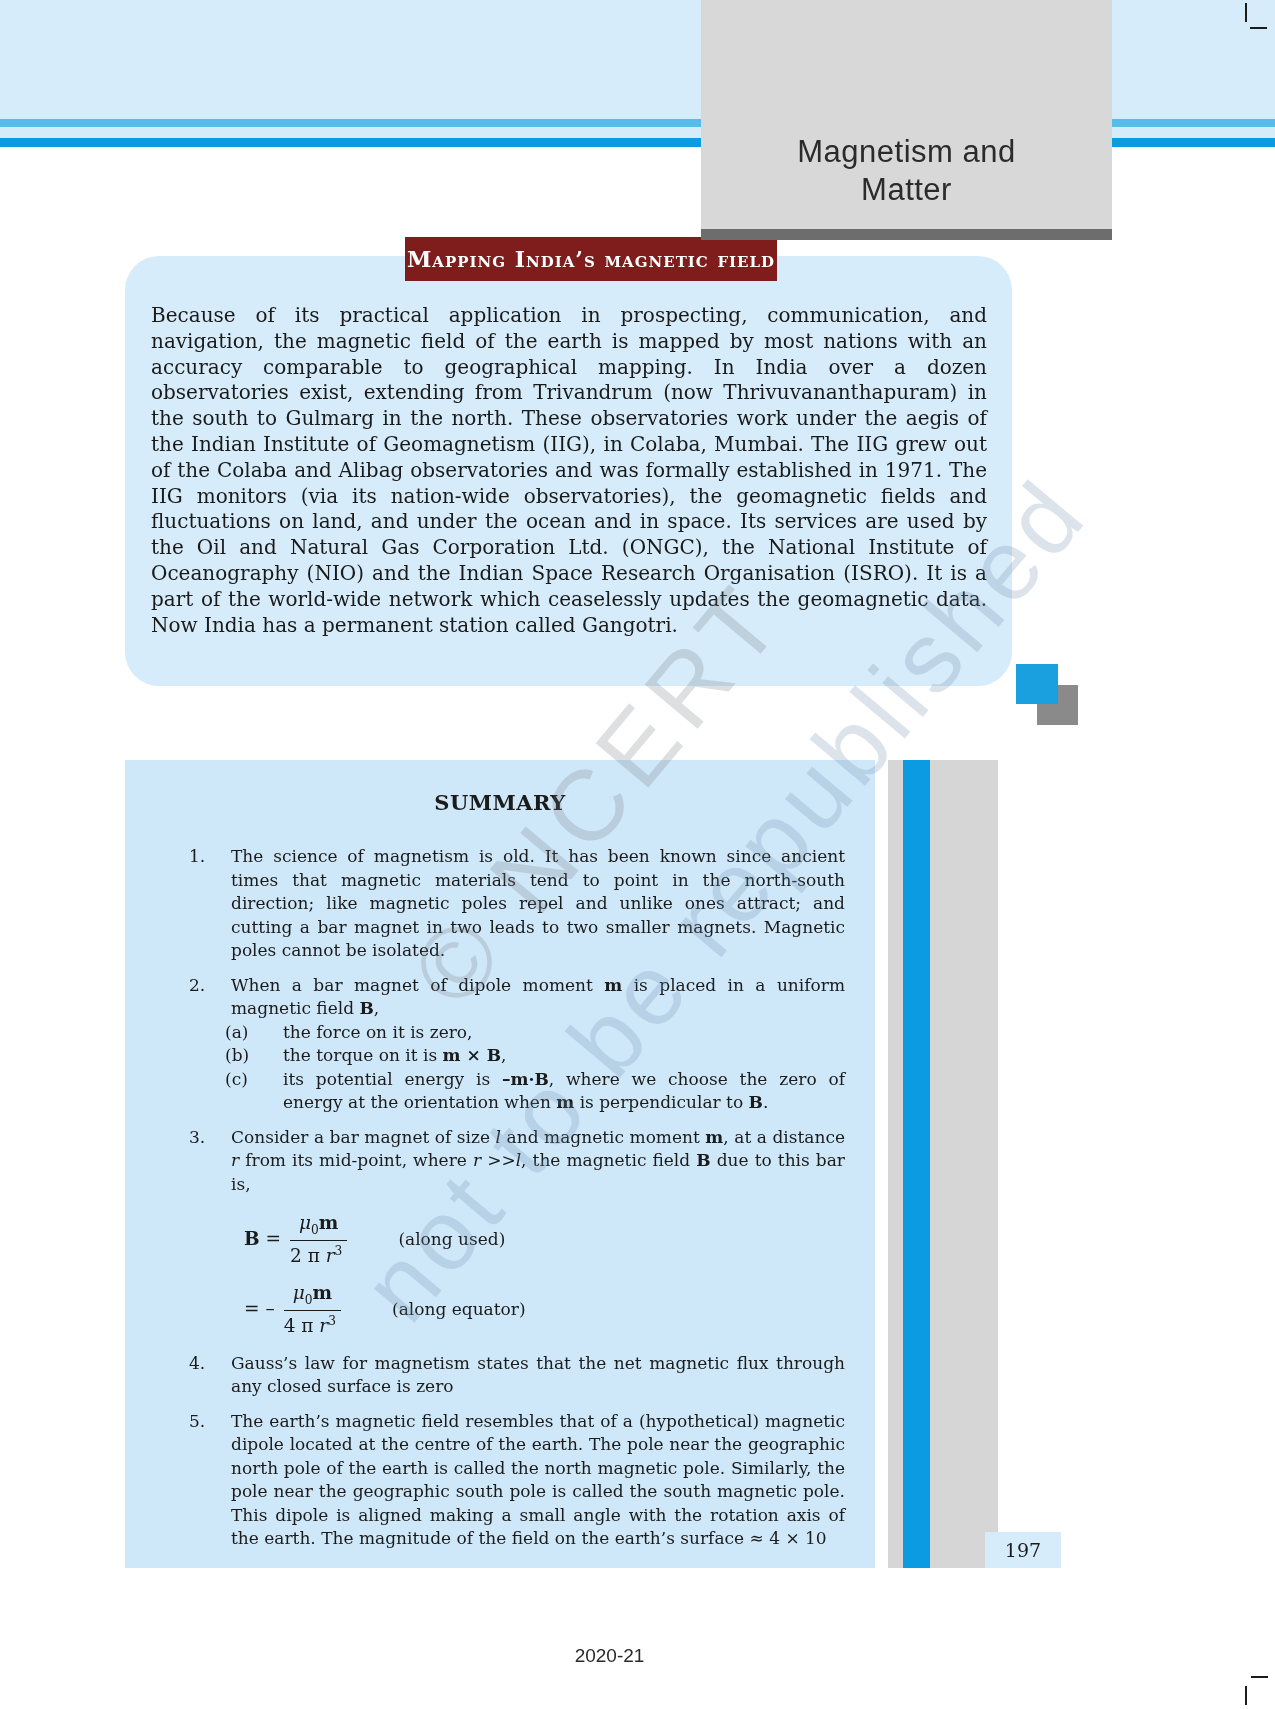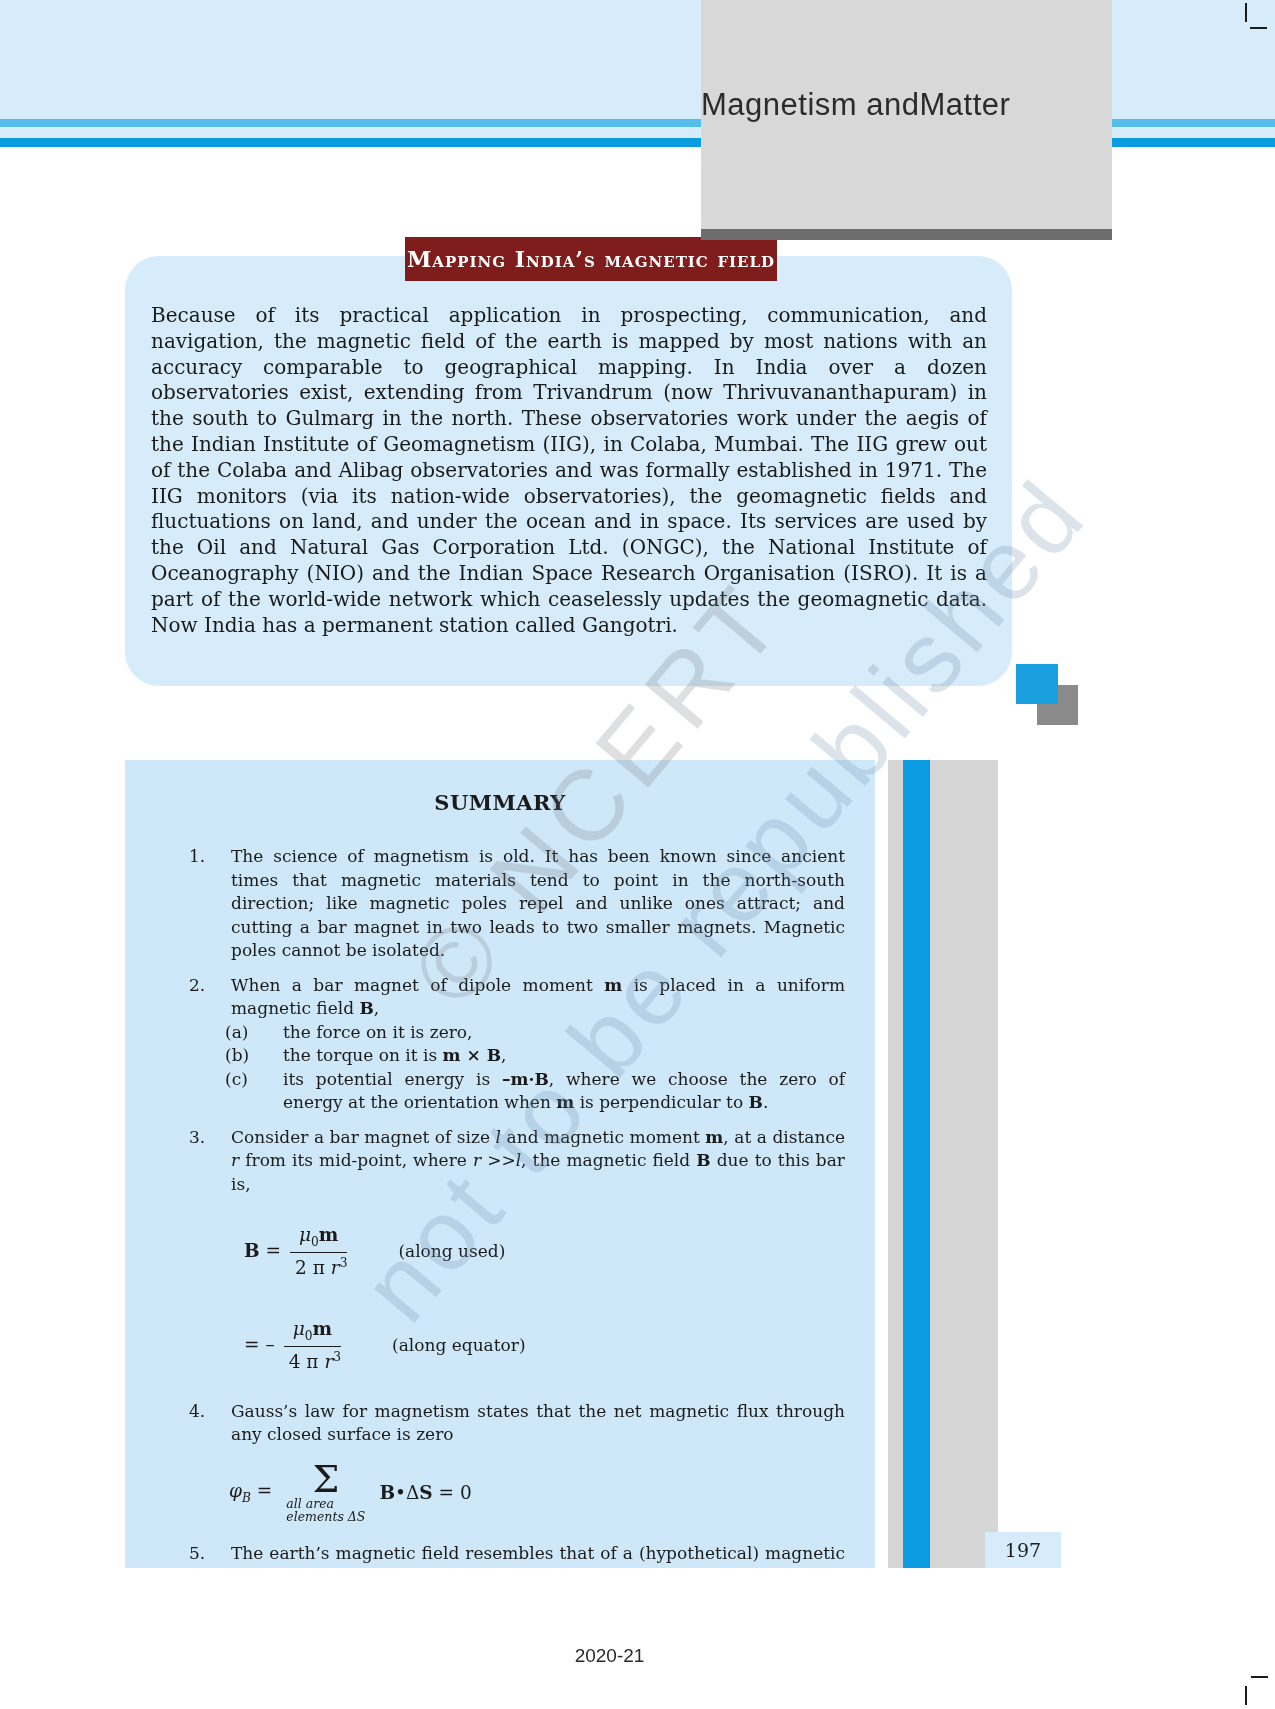--- a/index.html
+++ b/index.html
@@ -15,21 +15,21 @@
 
   
   .top-band   { position:absolute; left:0; top:0;     width:1275px; height:119px; background:#d7ecfa; }
   .stripe-light{ position:absolute; left:0; top:119px; width:1275px; height:8px;  background:#55bde9; }
   .band-gap   { position:absolute; left:0; top:127px; width:1275px; height:11px; background:#d7ecfa; }
   .stripe-dark{ position:absolute; left:0; top:138px; width:1275px; height:9px;  background:#0b9be0; }
 
   .chapter-box {
     position:absolute; left:701px; top:0; width:411px; height:240px;
     background:#d8d8d8; border-bottom:11px solid #6d6d6d; box-sizing:border-box;
-    display:flex; flex-direction:row; justify-content:flex-start; align-items:center;
+    display:flex; flex-direction:column; justify-content:flex-end; align-items:center;
     padding-bottom:20px; z-index:2;
   }
   .chapter-title {
     font-family:"Liberation Sans",sans-serif; font-size:31px; line-height:38px;
     color:#2b2b2b; text-align:center; letter-spacing:0.5px;
   }
 
   
   .mapping-box {
     position:absolute; left:125px; top:256px; width:887px; height:430px;
@@ -61,21 +61,21 @@
     margin:4px 0 30px -34px;
   }
   .s-item { display:flex; margin-bottom:11px; font-size:17px; line-height:23.5px; }
   .s-num  { flex:0 0 42px; }
   .s-body { flex:1; text-align:justify; }
   .s-sub  { display:flex; }
   .s-sub-label { flex:0 0 58px; margin-left:-6px; }
   .s-sub-body  { flex:1; text-align:justify; }
 
   .eq-row { display:flex; align-items:center; margin:16px 0 16px 55px; font-size:18.5px; }
-  .frac   { display:inline-block; text-align:right; margin:12px 5px; }
+  .frac   { display:inline-block; text-align:left; margin:0 5px; }
   .frac-n { display:block; padding:0 9px 3px; border-bottom:1.6px solid #1b1b1b; }
   .frac-d { display:block; padding-top:3px; }
   .eq-note{ margin-left:46px; font-size:17px; }
   .eq-lhs { margin-right:4px; }
 
   .flux-row { display:flex; align-items:center; margin:14px 0 18px 40px; font-size:18.5px; }
   .sigma    { display:inline-flex; flex-direction:column; align-items:flex-start; margin:0 14px; }
   .sigma-glyph { font-size:38px; line-height:36px; align-self:center; }
   .sigma-under { font-size:12.5px; font-style:italic; line-height:13.5px; }
 
@@ -178,29 +178,20 @@
       <span class="frac-d"><span>4 π </span><span class="i">r</span><span class="sp">3</span></span>
     </span>
     <span class="eq-note">(along equator)</span>
   </div>
 
   <div class="s-item">
     <div class="s-num">4.</div>
     <div class="s-body"><span>Gauss’s law for magnetism states that the net magnetic flux through any closed surface is zero</span></div>
   </div>
 
-  <div class="flux-row">
-    <span><span class="i">φ</span><span class="i sb">B</span><span> =</span></span>
-    <span class="sigma">
-      <span class="sigma-glyph">Σ</span>
-      <span class="sigma-under">all area</span>
-      <span class="sigma-under">elements ΔS</span>
-    </span>
-    <span><span class="b">B</span><span>•Δ</span><span class="b">S</span><span> = 0</span></span>
-  </div>
 
   <div class="s-item">
     <div class="s-num">5.</div>
     <div class="s-body"><span>The earth’s magnetic field resembles that of a (hypothetical) magnetic dipole located at the centre of the earth. The pole near the geographic north pole of the earth is called the north magnetic pole. Similarly, the pole near the geographic south pole is called the south magnetic pole. This dipole is aligned making a small angle with the rotation axis of the earth. The magnitude of the field on the earth’s surface  ≈  4 × 10</span></div>
   </div>
 </div>
 
 <div class="side-gray"></div>
 <div class="side-blue"></div>
 

